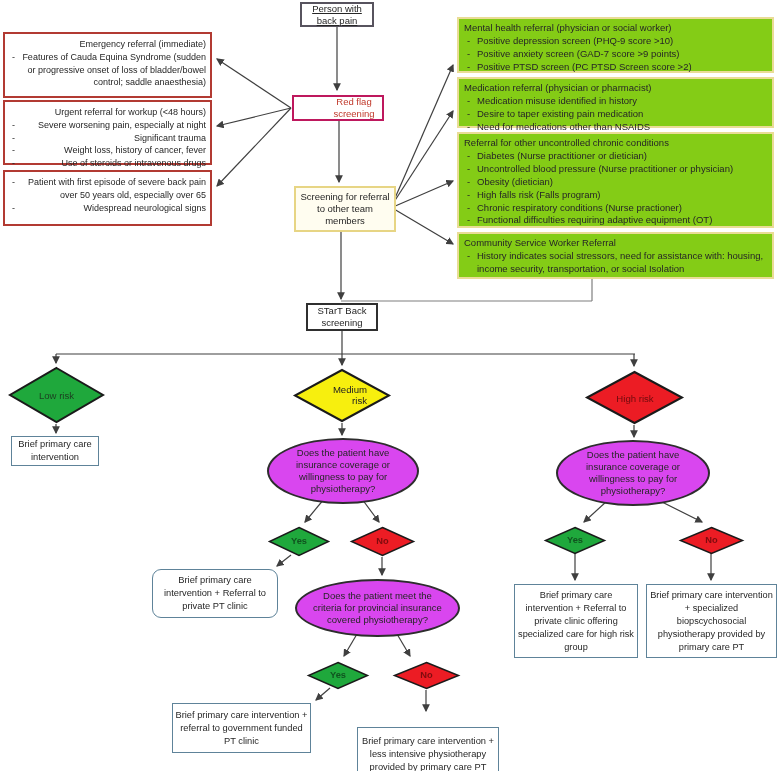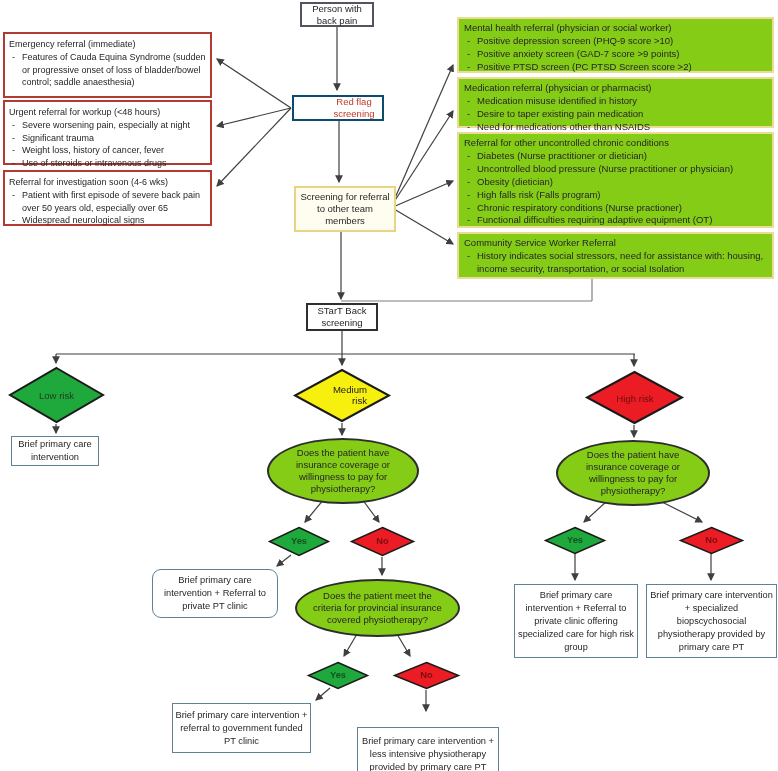--- a/index.html
+++ b/index.html
@@ -1,32 +1,32 @@
 <!DOCTYPE html>
 <html><head>
 <meta charset="utf-8">
 <style>
   html,body{margin:0;padding:0;background:#fff;}
   body{font-family:"Liberation Sans", sans-serif;color:#262626;}
   #canvas{position:relative;width:778px;height:771px;background:#ffffff;overflow:hidden;}
   svg.shape{position:absolute;overflow:visible;}
   .rect{position:absolute;background:#fff;box-sizing:border-box;display:flex;align-items:center;justify-content:center;
         text-align:center;font-size:9.5px;line-height:12px;color:#262626;}
-  .node-dark{border:2px solid #57535e;}
+  .node-dark{border:2px solid #57535e;text-decoration:underline;}
   .node-black{border:2px solid #2f2f2f;}
-  .node-redline{border:2px solid #0c4a6e;color:#c0392b;padding-left:32px;}
+  .node-redline{border:2px solid #be185d;color:#c0392b;padding-left:32px;}
   .node-yellow{border:2px solid #e7d584;background:#fffdf0;color:#262626;}
   .out{border:1.5px solid #5e8399;font-size:9.3px;line-height:13px;padding:2px;}
   .ref{position:absolute;background:#84cc16;box-sizing:border-box;border:2px solid #eadc96;
        padding:3px 5px 2px 5px;font-size:9.5px;line-height:12.9px;text-align:left;color:#262626;}
-  .ref.redref{border:2px solid #b23a32;background:#ffffff;font-size:9px;line-height:12.8px;padding:4px 4px 2px 4px;}
+  .ref.redref{border:2px solid #b23a32;background:#ffffff;font-size:9px;line-height:12.8px;padding:4px 4px 2px 4px;text-align:right;}
   .ref .title{white-space:normal;}
   .li{position:relative;padding-left:13px;}
   .li::before{content:"-";position:absolute;left:3px;top:0;}
-  .ellipse{position:absolute;border:2px solid #2d2d2d;border-radius:50%;background:#84cc16;box-sizing:border-box;
+  .ellipse{position:absolute;border:2px solid #2d2d2d;border-radius:50%;background:#d946ef;box-sizing:border-box;
            display:flex;align-items:center;justify-content:center;text-align:center;
            font-size:9.5px;line-height:12px;color:#262626;padding:5px 15px;}
   .dlab{position:absolute;display:flex;align-items:center;justify-content:center;text-align:center;
         font-size:9.6px;line-height:11px;color:#222;pointer-events:none;}
   .lab-green{color:#10531f;font-weight:bold;font-size:9.3px;}
   .lab-red{color:#7e0b0e;font-weight:bold;font-size:9.3px;}
   .lab-high{color:#6e0b0e;}
   .lab-low{color:#1c4121;}
   #connectors{position:absolute;left:0;top:0;z-index:1;}
   .layer2{z-index:2;}
@@ -125,21 +125,20 @@
     <div class="title">Urgent referral for workup (&lt;48 hours)</div>
     <div>
         <div class="li">Severe worsening pain, especially at night</div>
         <div class="li">Significant trauma</div>
         <div class="li">Weight loss, history of cancer, fever</div>
         <div class="li">Use of steroids or intravenous drugs</div>
       </div>
   </div>
 
   <div class="ref redref layer2" style="left:3px;top:170px;width:209px;height:56px;">
-    <div class="title">Referral for investigation soon (4-6 wks)</div>
     <div>
         <div class="li">Patient with first episode of severe back pain over 50 years old, especially over 65</div>
         <div class="li">Widespread neurological signs</div>
       </div>
   </div>
 
   <div class="ref layer2" style="left:457px;top:17px;width:317px;height:56px;">
     <div class="title">Mental health referral (physician or social worker)</div>
     <div>
         <div class="li">Positive depression screen (PHQ-9 score &gt;10)</div>

